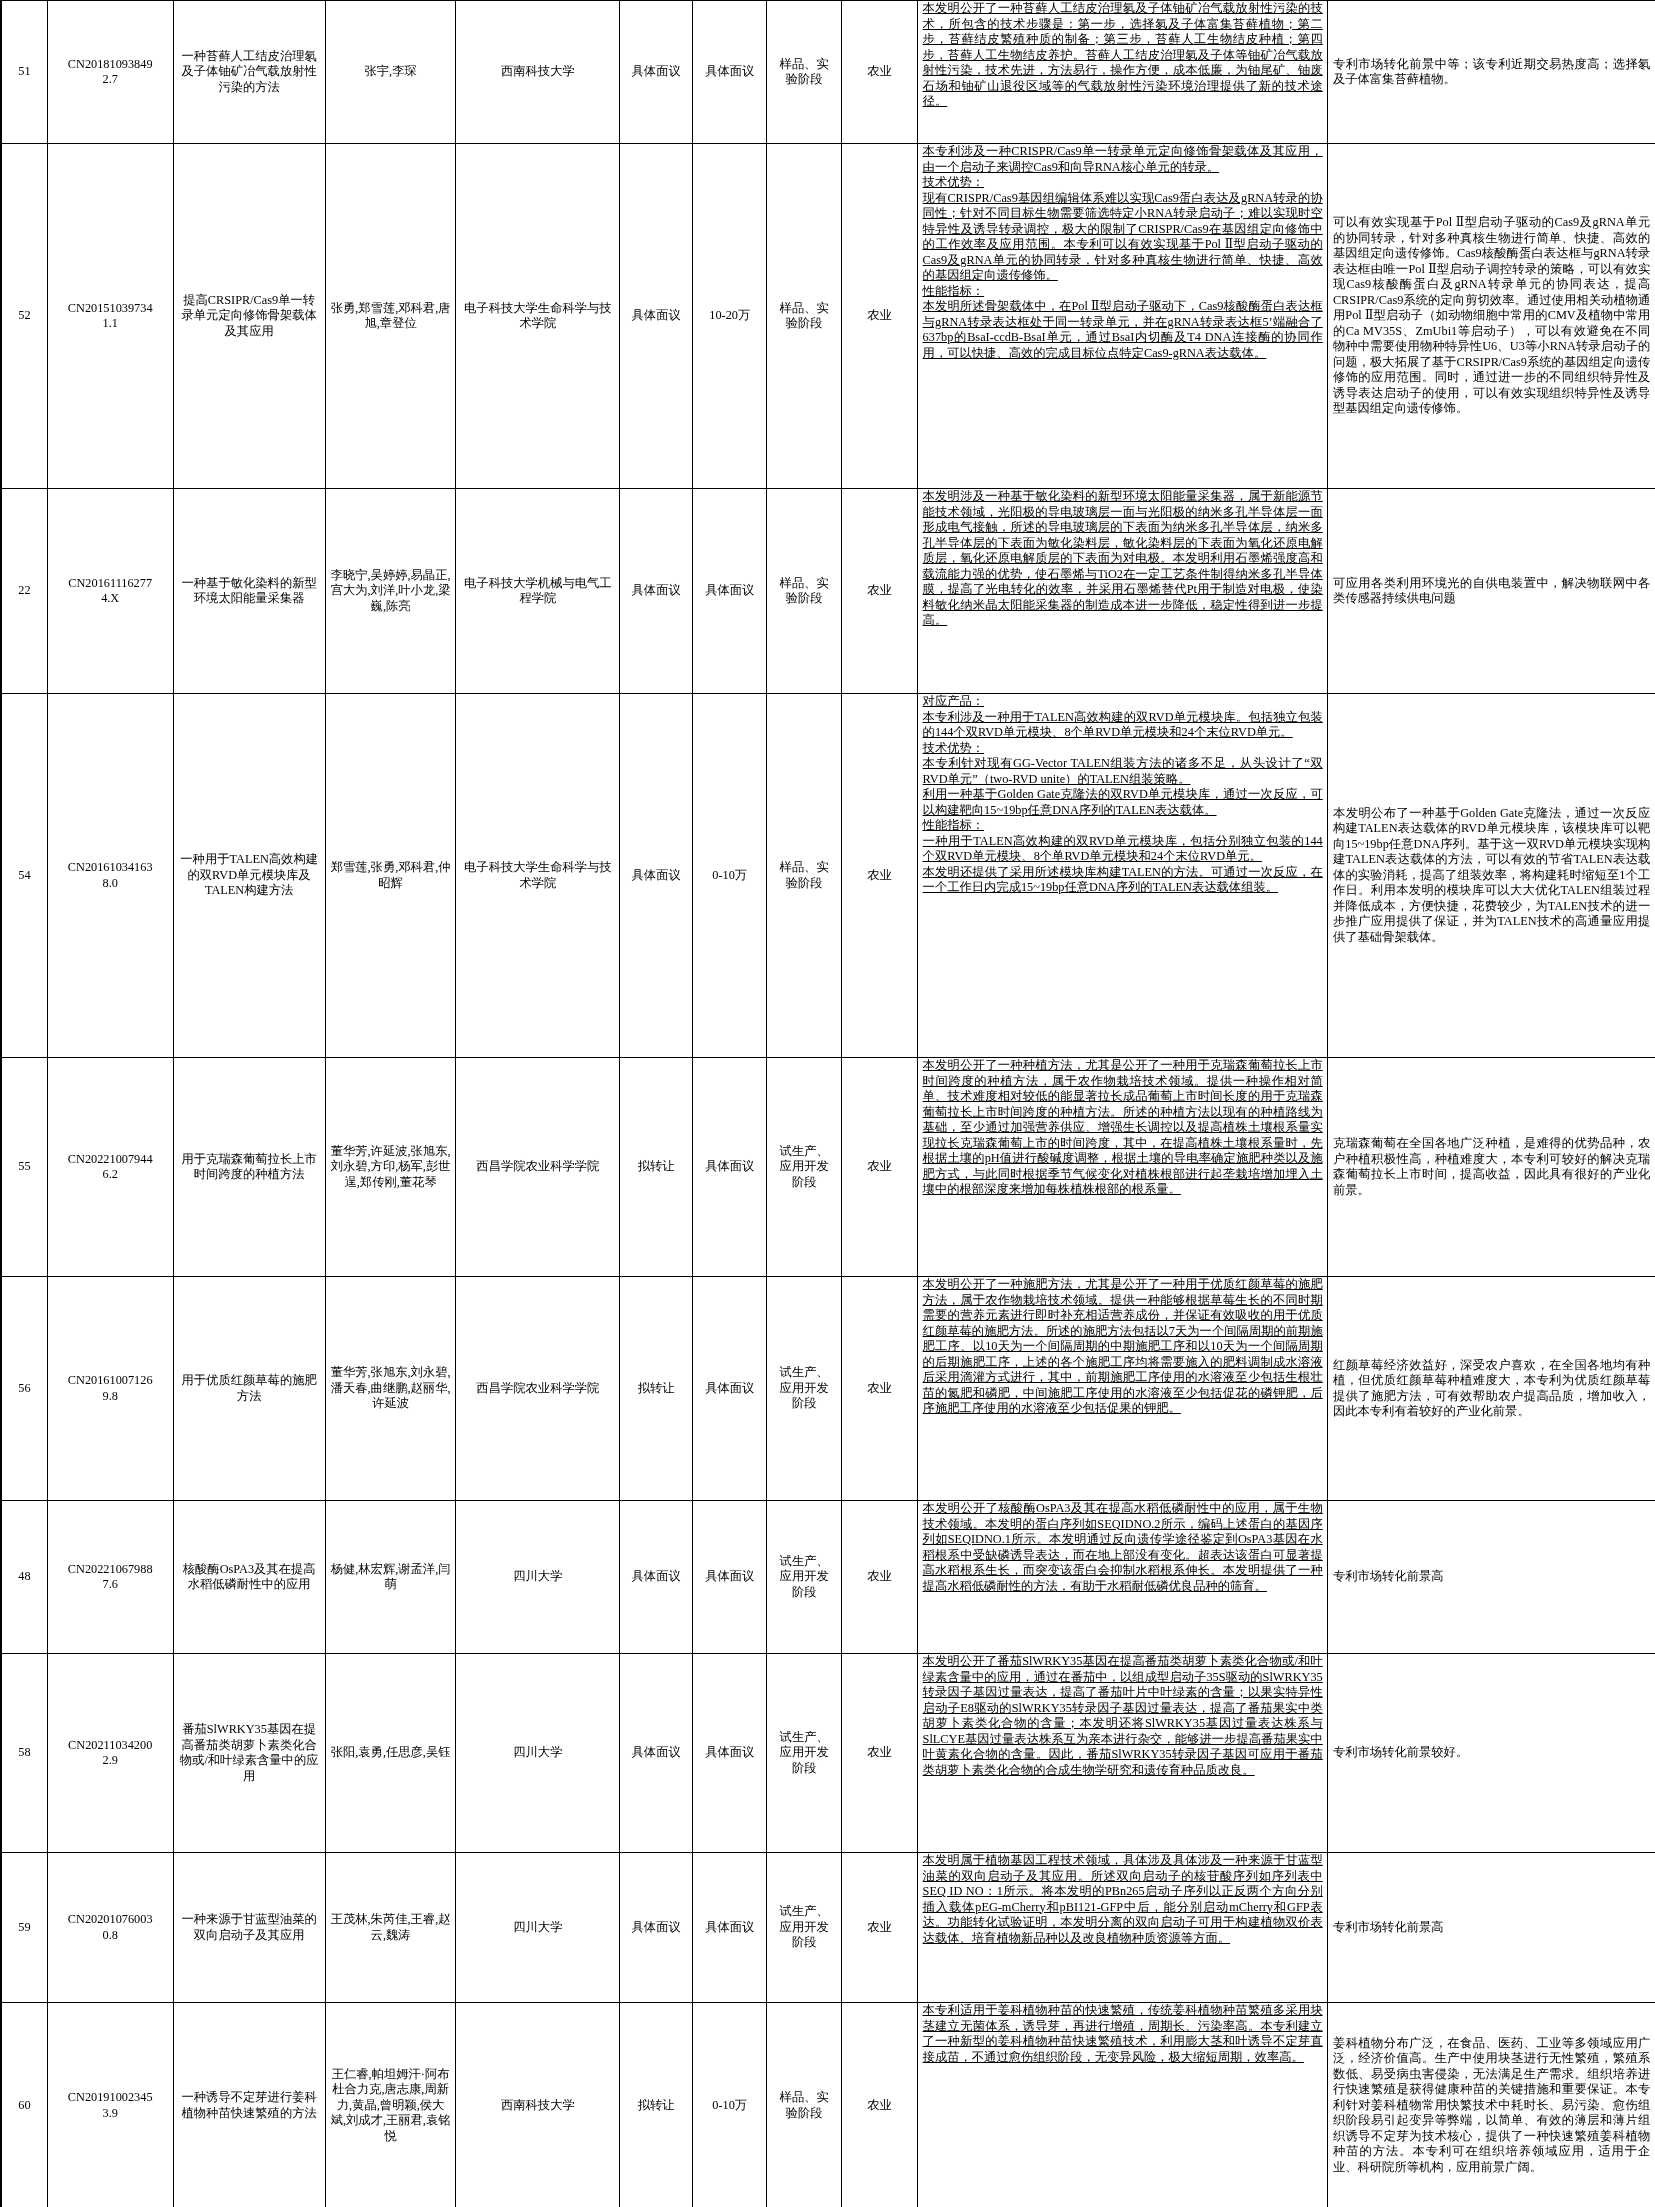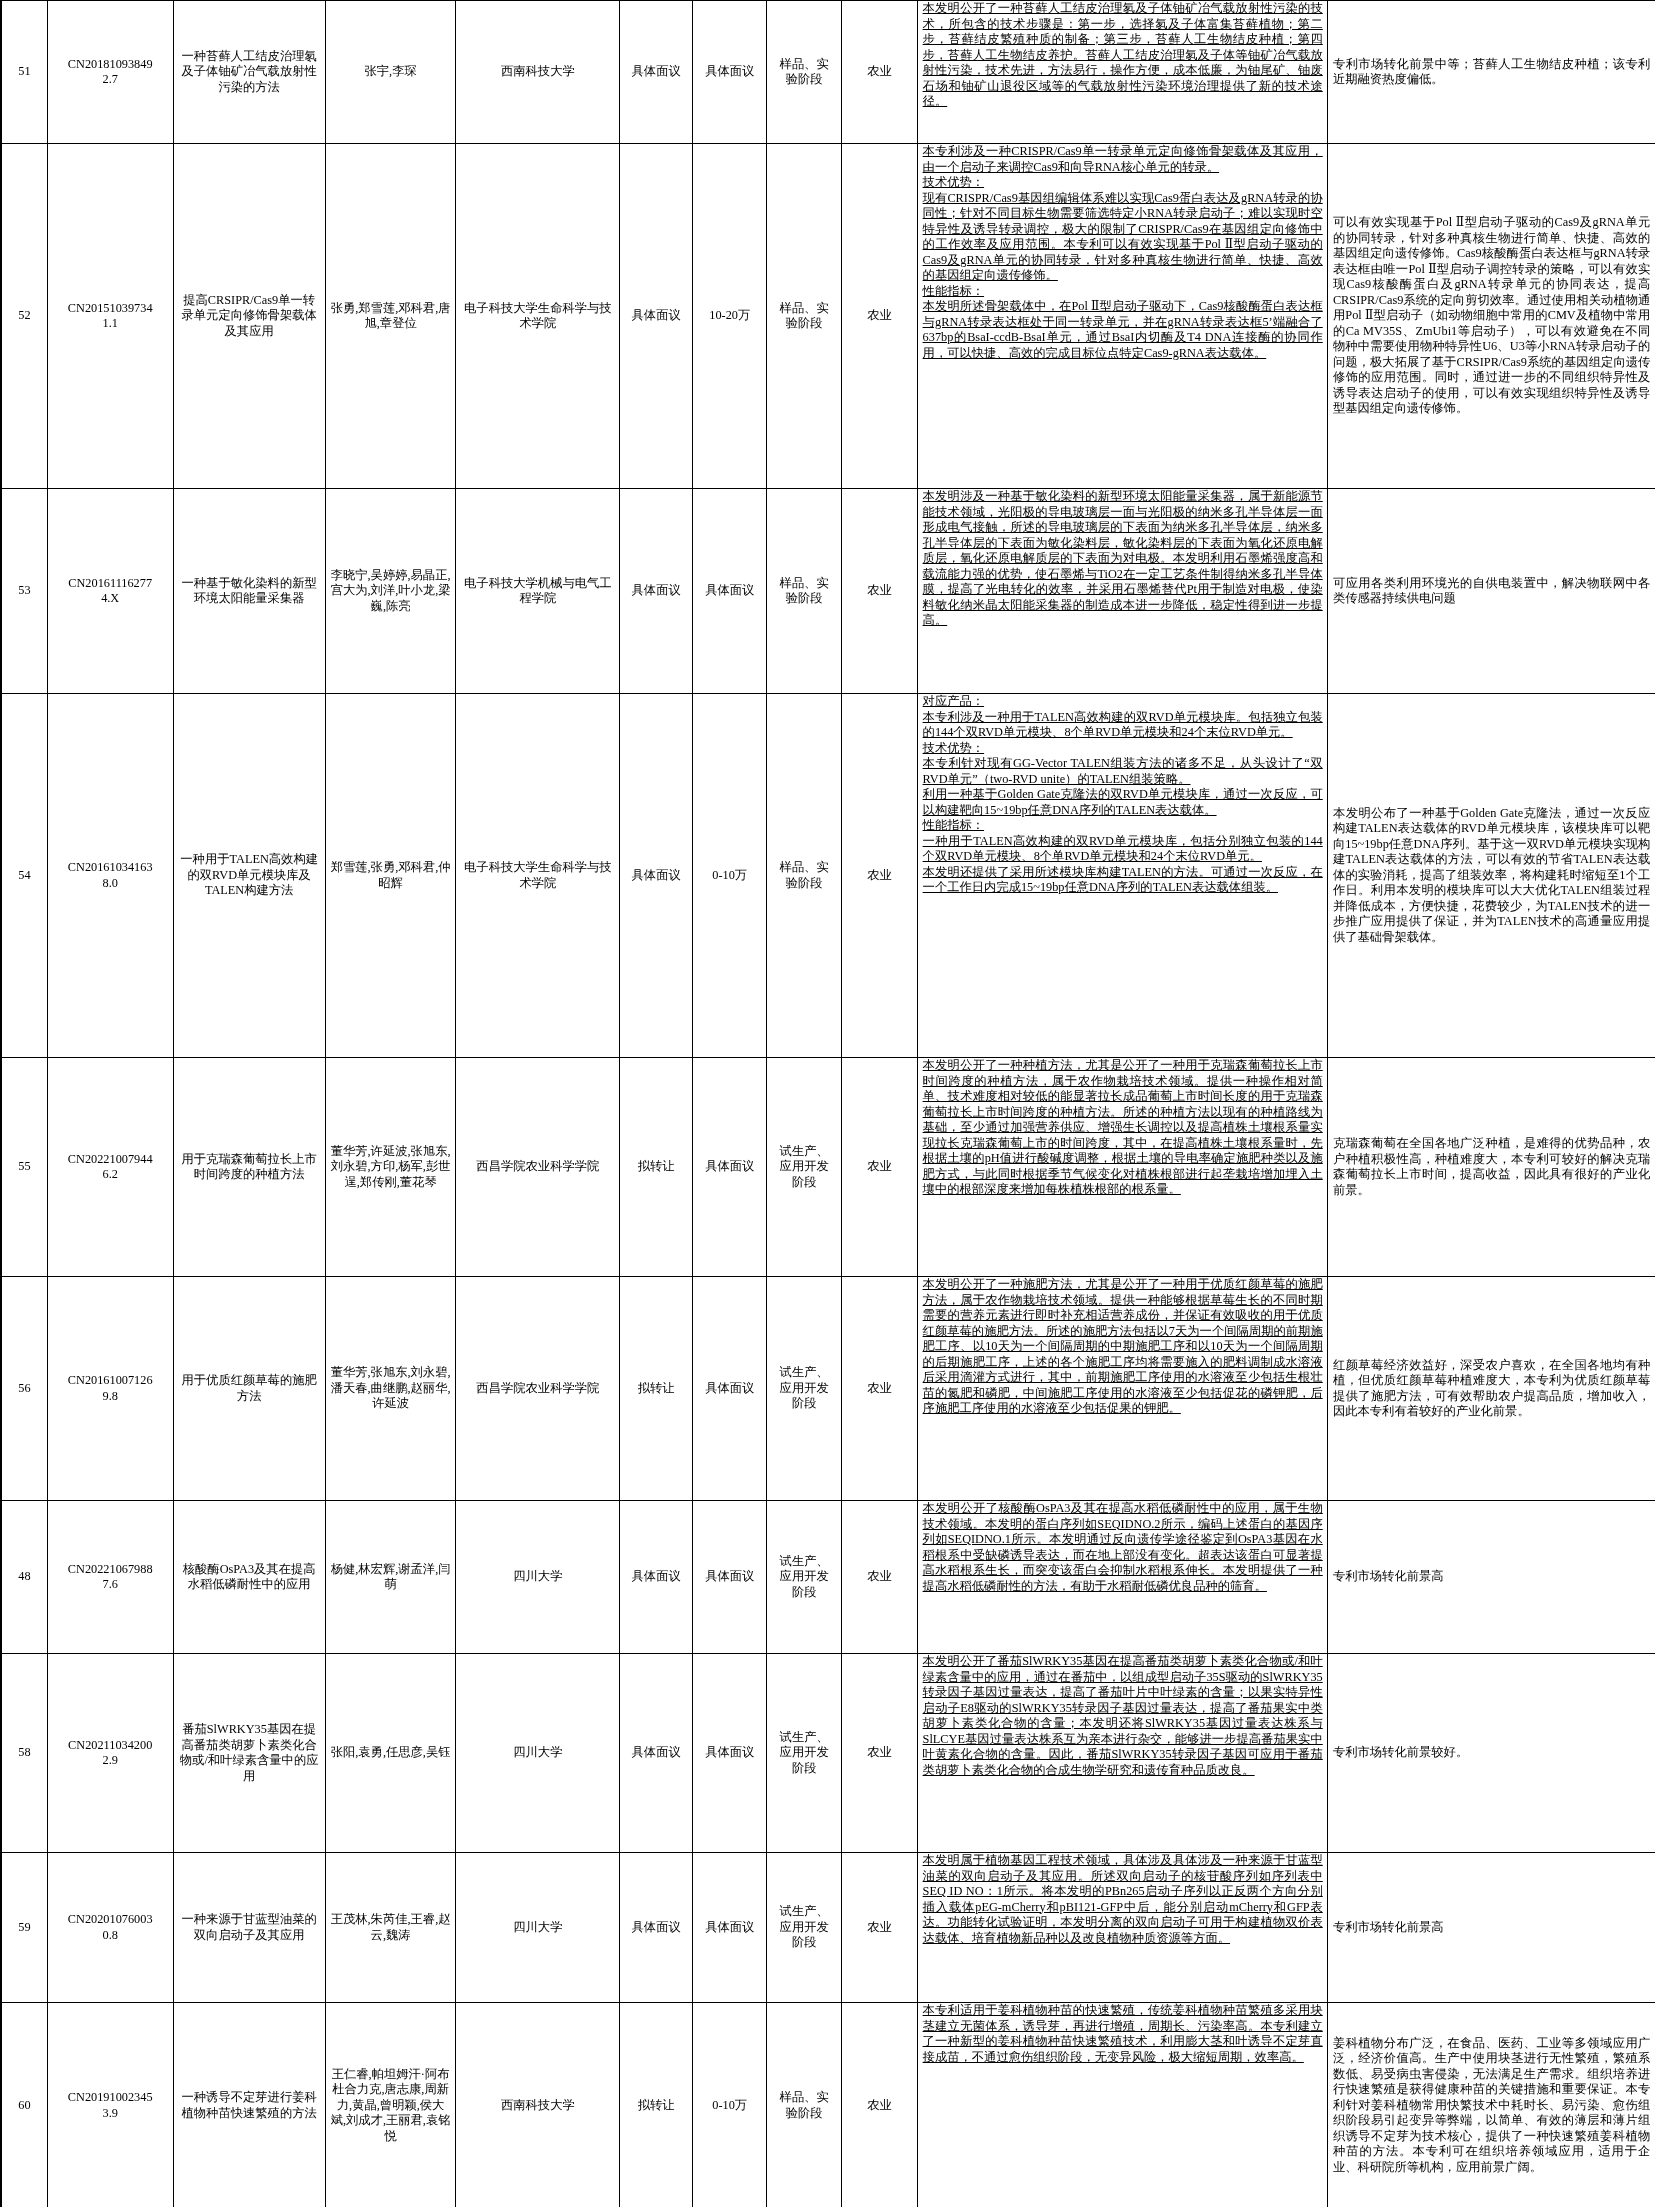--- a/index.html
+++ b/index.html
@@ -49,42 +49,42 @@
     <td class="c-pat">CN20181093849
 2.7</td>
     <td class="c-title">一种苔藓人工结皮治理氡及子体铀矿冶气载放射性污染的方法</td>
     <td class="c-inv">张宇,李琛</td>
     <td class="c-org">西南科技大学</td>
     <td class="c-deal">具体面议</td>
     <td class="c-price">具体面议</td>
     <td class="c-stage">样品、实验阶段</td>
     <td class="c-field">农业</td>
     <td class="c-desc">本发明公开了一种苔藓人工结皮治理氡及子体铀矿冶气载放射性污染的技术，所包含的技术步骤是：第一步，选择氡及子体富集苔藓植物；第二步，苔藓结皮繁殖种质的制备；第三步，苔藓人工生物结皮种植；第四步，苔藓人工生物结皮养护。苔藓人工结皮治理氡及子体等铀矿冶气载放射性污染，技术先进，方法易行，操作方便，成本低廉，为铀尾矿、铀废石场和铀矿山退役区域等的气载放射性污染环境治理提供了新的技术途径。</td>
-    <td class="c-comment">专利市场转化前景中等；苔藓人工生物结皮种植；该专利近期融资热度偏低。</td>
+    <td class="c-comment">专利市场转化前景中等；该专利近期交易热度高；选择氡及子体富集苔藓植物。</td>
   </tr>
       <tr>
     <td class="c-no">52</td>
     <td class="c-pat">CN20151039734
 1.1</td>
     <td class="c-title">提高CRSIPR/Cas9单一转录单元定向修饰骨架载体及其应用</td>
     <td class="c-inv">张勇,郑雪莲,邓科君,唐旭,章登位</td>
     <td class="c-org">电子科技大学生命科学与技术学院</td>
     <td class="c-deal">具体面议</td>
     <td class="c-price">10-20万</td>
     <td class="c-stage">样品、实验阶段</td>
     <td class="c-field">农业</td>
     <td class="c-desc">本专利涉及一种CRISPR/Cas9单一转录单元定向修饰骨架载体及其应用，由一个启动子来调控Cas9和向导RNA核心单元的转录。
 技术优势：
 现有CRISPR/Cas9基因组编辑体系难以实现Cas9蛋白表达及gRNA转录的协同性；针对不同目标生物需要筛选特定小RNA转录启动子；难以实现时空特异性及诱导转录调控，极大的限制了CRISPR/Cas9在基因组定向修饰中的工作效率及应用范围。本专利可以有效实现基于Pol Ⅱ型启动子驱动的Cas9及gRNA单元的协同转录，针对多种真核生物进行简单、快捷、高效的基因组定向遗传修饰。
 性能指标：
 本发明所述骨架载体中，在Pol Ⅱ型启动子驱动下，Cas9核酸酶蛋白表达框与gRNA转录表达框处于同一转录单元，并在gRNA转录表达框5’端融合了637bp的BsaI-ccdB-BsaI单元，通过BsaI内切酶及T4 DNA连接酶的协同作用，可以快捷、高效的完成目标位点特定Cas9-gRNA表达载体。</td>
     <td class="c-comment">可以有效实现基于Pol Ⅱ型启动子驱动的Cas9及gRNA单元的协同转录，针对多种真核生物进行简单、快捷、高效的基因组定向遗传修饰。Cas9核酸酶蛋白表达框与gRNA转录表达框由唯一Pol Ⅱ型启动子调控转录的策略，可以有效实现Cas9核酸酶蛋白及gRNA转录单元的协同表达，提高CRSIPR/Cas9系统的定向剪切效率。通过使用相关动植物通用Pol Ⅱ型启动子（如动物细胞中常用的CMV及植物中常用的Ca MV35S、ZmUbi1等启动子），可以有效避免在不同物种中需要使用物种特异性U6、U3等小RNA转录启动子的问题，极大拓展了基于CRSIPR/Cas9系统的基因组定向遗传修饰的应用范围。同时，通过进一步的不同组织特异性及诱导表达启动子的使用，可以有效实现组织特异性及诱导型基因组定向遗传修饰。</td>
   </tr>
       <tr>
-    <td class="c-no">53</td>
+    <td class="c-no">22</td>
     <td class="c-pat">CN20161116277
 4.X</td>
     <td class="c-title">一种基于敏化染料的新型环境太阳能量采集器</td>
     <td class="c-inv">李晓宁,吴婷婷,易晶正,宫大为,刘洋,叶小龙,梁巍,陈亮</td>
     <td class="c-org">电子科技大学机械与电气工程学院</td>
     <td class="c-deal">具体面议</td>
     <td class="c-price">具体面议</td>
     <td class="c-stage">样品、实验阶段</td>
     <td class="c-field">农业</td>
     <td class="c-desc">本发明涉及一种基于敏化染料的新型环境太阳能量采集器，属于新能源节能技术领域，光阳极的导电玻璃层一面与光阳极的纳米多孔半导体层一面形成电气接触，所述的导电玻璃层的下表面为纳米多孔半导体层，纳米多孔半导体层的下表面为敏化染料层，敏化染料层的下表面为氧化还原电解质层，氧化还原电解质层的下表面为对电极。本发明利用石墨烯强度高和载流能力强的优势，使石墨烯与TiO2在一定工艺条件制得纳米多孔半导体膜，提高了光电转化的效率，并采用石墨烯替代Pt用于制造对电极，使染料敏化纳米晶太阳能采集器的制造成本进一步降低，稳定性得到进一步提高。</td>

